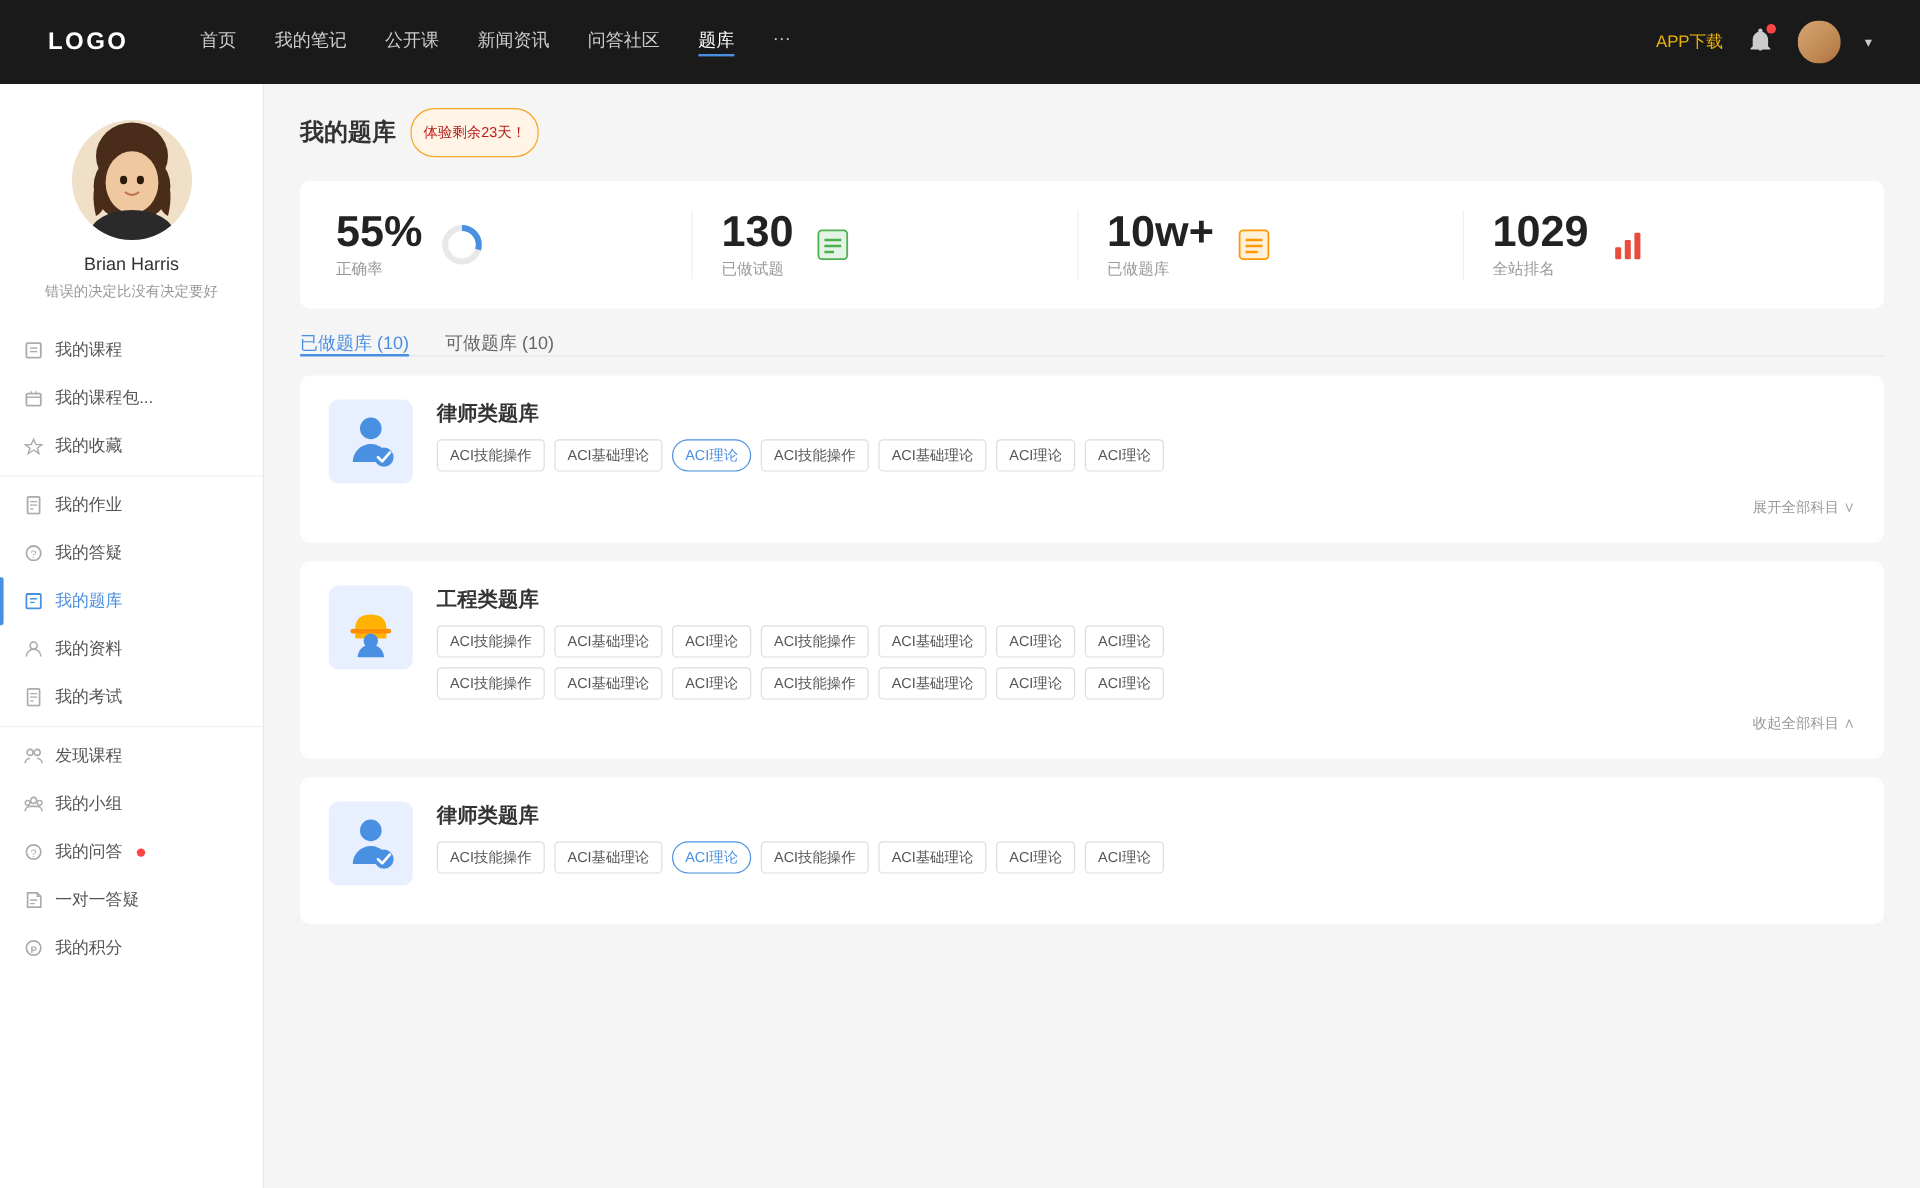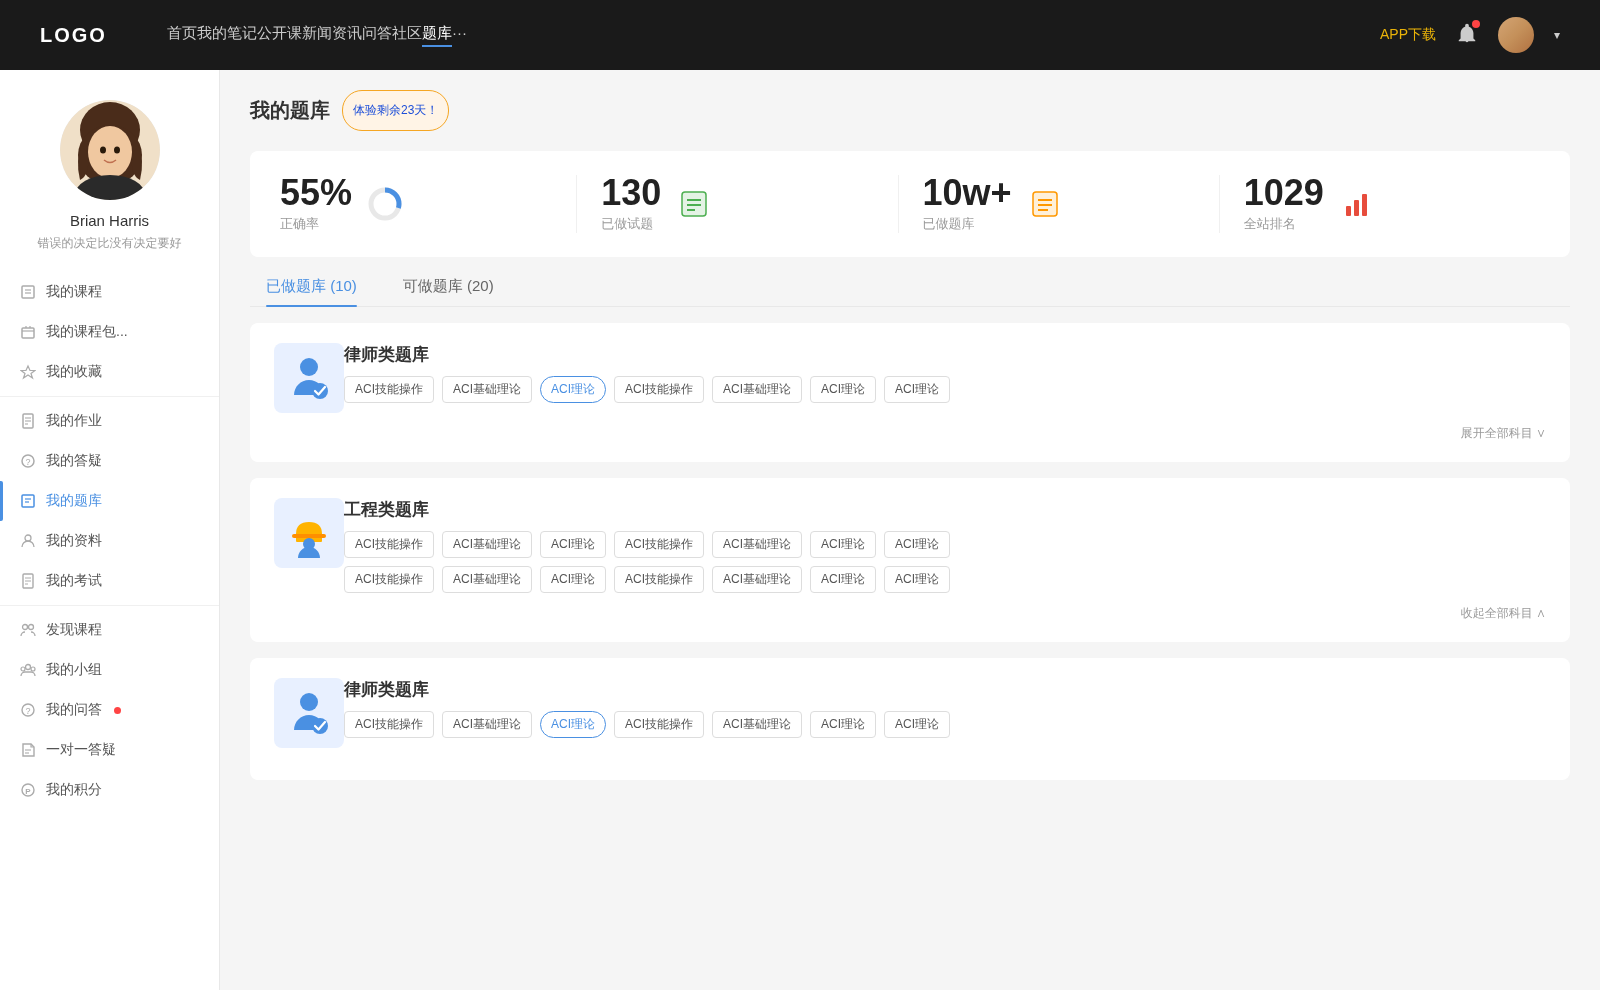--- a/index.html
+++ b/index.html
@@ -16,20 +16,21 @@
     }
     .navbar-logo {
       color: white;
       font-size: 20px;
       font-weight: bold;
       letter-spacing: 2px;
       margin-right: 20px;
     }
     .navbar-links {
       display: flex;
+      gap: 32px;
       flex: 1;
     }
     .navbar-link {
       color: #ccc;
       font-size: 15px;
       cursor: pointer;
       text-decoration: none;
     }
     .navbar-link.active {
       color: white;
@@ -186,21 +187,21 @@
       margin-bottom: 20px;
     }
     .page-title {
       font-size: 20px;
       font-weight: 600;
       color: #333;
     }
     .trial-badge {
       background: #fff4e6;
       border: 1px solid #f5a623;
-      color: #1d4ed8;
+      color: #b91c1c;
       font-size: 12px;
       padding: 11px 10px;
       border-radius: 20px;
     }
 
     
     .stats-card {
       background: #fff;
       border-radius: 8px;
       padding: 24px 30px;
@@ -240,24 +241,22 @@
     
     .tabs-row {
       display: flex;
       gap: 30px;
       margin-bottom: 16px;
       border-bottom: 1px solid #e8e8e8;
     }
     .tab-item {
       font-size: 15px;
       color: #666;
-      padding-bottom: 10px;
       cursor: pointer;
       position: relative;
-      margin-left: 16px;
     }
     .tab-item.active {
       color: #4a90e2;
       font-weight: 500;
     }
     .tab-item.active::after {
       content: '';
       position: absolute;
       bottom: -1px;
       left: 0;
@@ -270,20 +269,21 @@
     
     .bank-card {
       background: #fff;
       border-radius: 8px;
       padding: 20px 24px;
       margin-bottom: 16px;
     }
     .bank-card-header {
       display: flex;
       align-items: flex-start;
+      gap: 20px;
       margin-bottom: 12px;
     }
     .bank-icon-wrap {
       width: 70px;
       height: 70px;
       background: #e8f0ff;
       border-radius: 8px;
       display: flex;
       align-items: center;
       justify-content: center;
@@ -573,21 +573,21 @@
             <rect x="13" y="12" width="5" height="16" fill="#e74c3c" rx="1"></rect>
             <rect x="21" y="6" width="5" height="22" fill="#e74c3c" rx="1"></rect>
           </svg>
         </div>
       </div>
 
     </div>
 
     <div class="tabs-row">
       <div class="tab-item active">已做题库 (10)</div>
-      <div class="tab-item">可做题库 (20)</div>
+      <div class="tab-item">可做题库 (10)</div>
     </div>
 
     <div class="bank-card">
       <div class="bank-card-header">
         <div class="bank-icon-wrap">
           <svg width="50" height="50" viewBox="0 0 50 50">
 
             <circle cx="25" cy="14" r="9" fill="#4a90e2"></circle>
             <path d="M10 42c0-8.3 6.7-15 15-15s15 6.7 15 15" fill="#4a90e2"></path>
 

